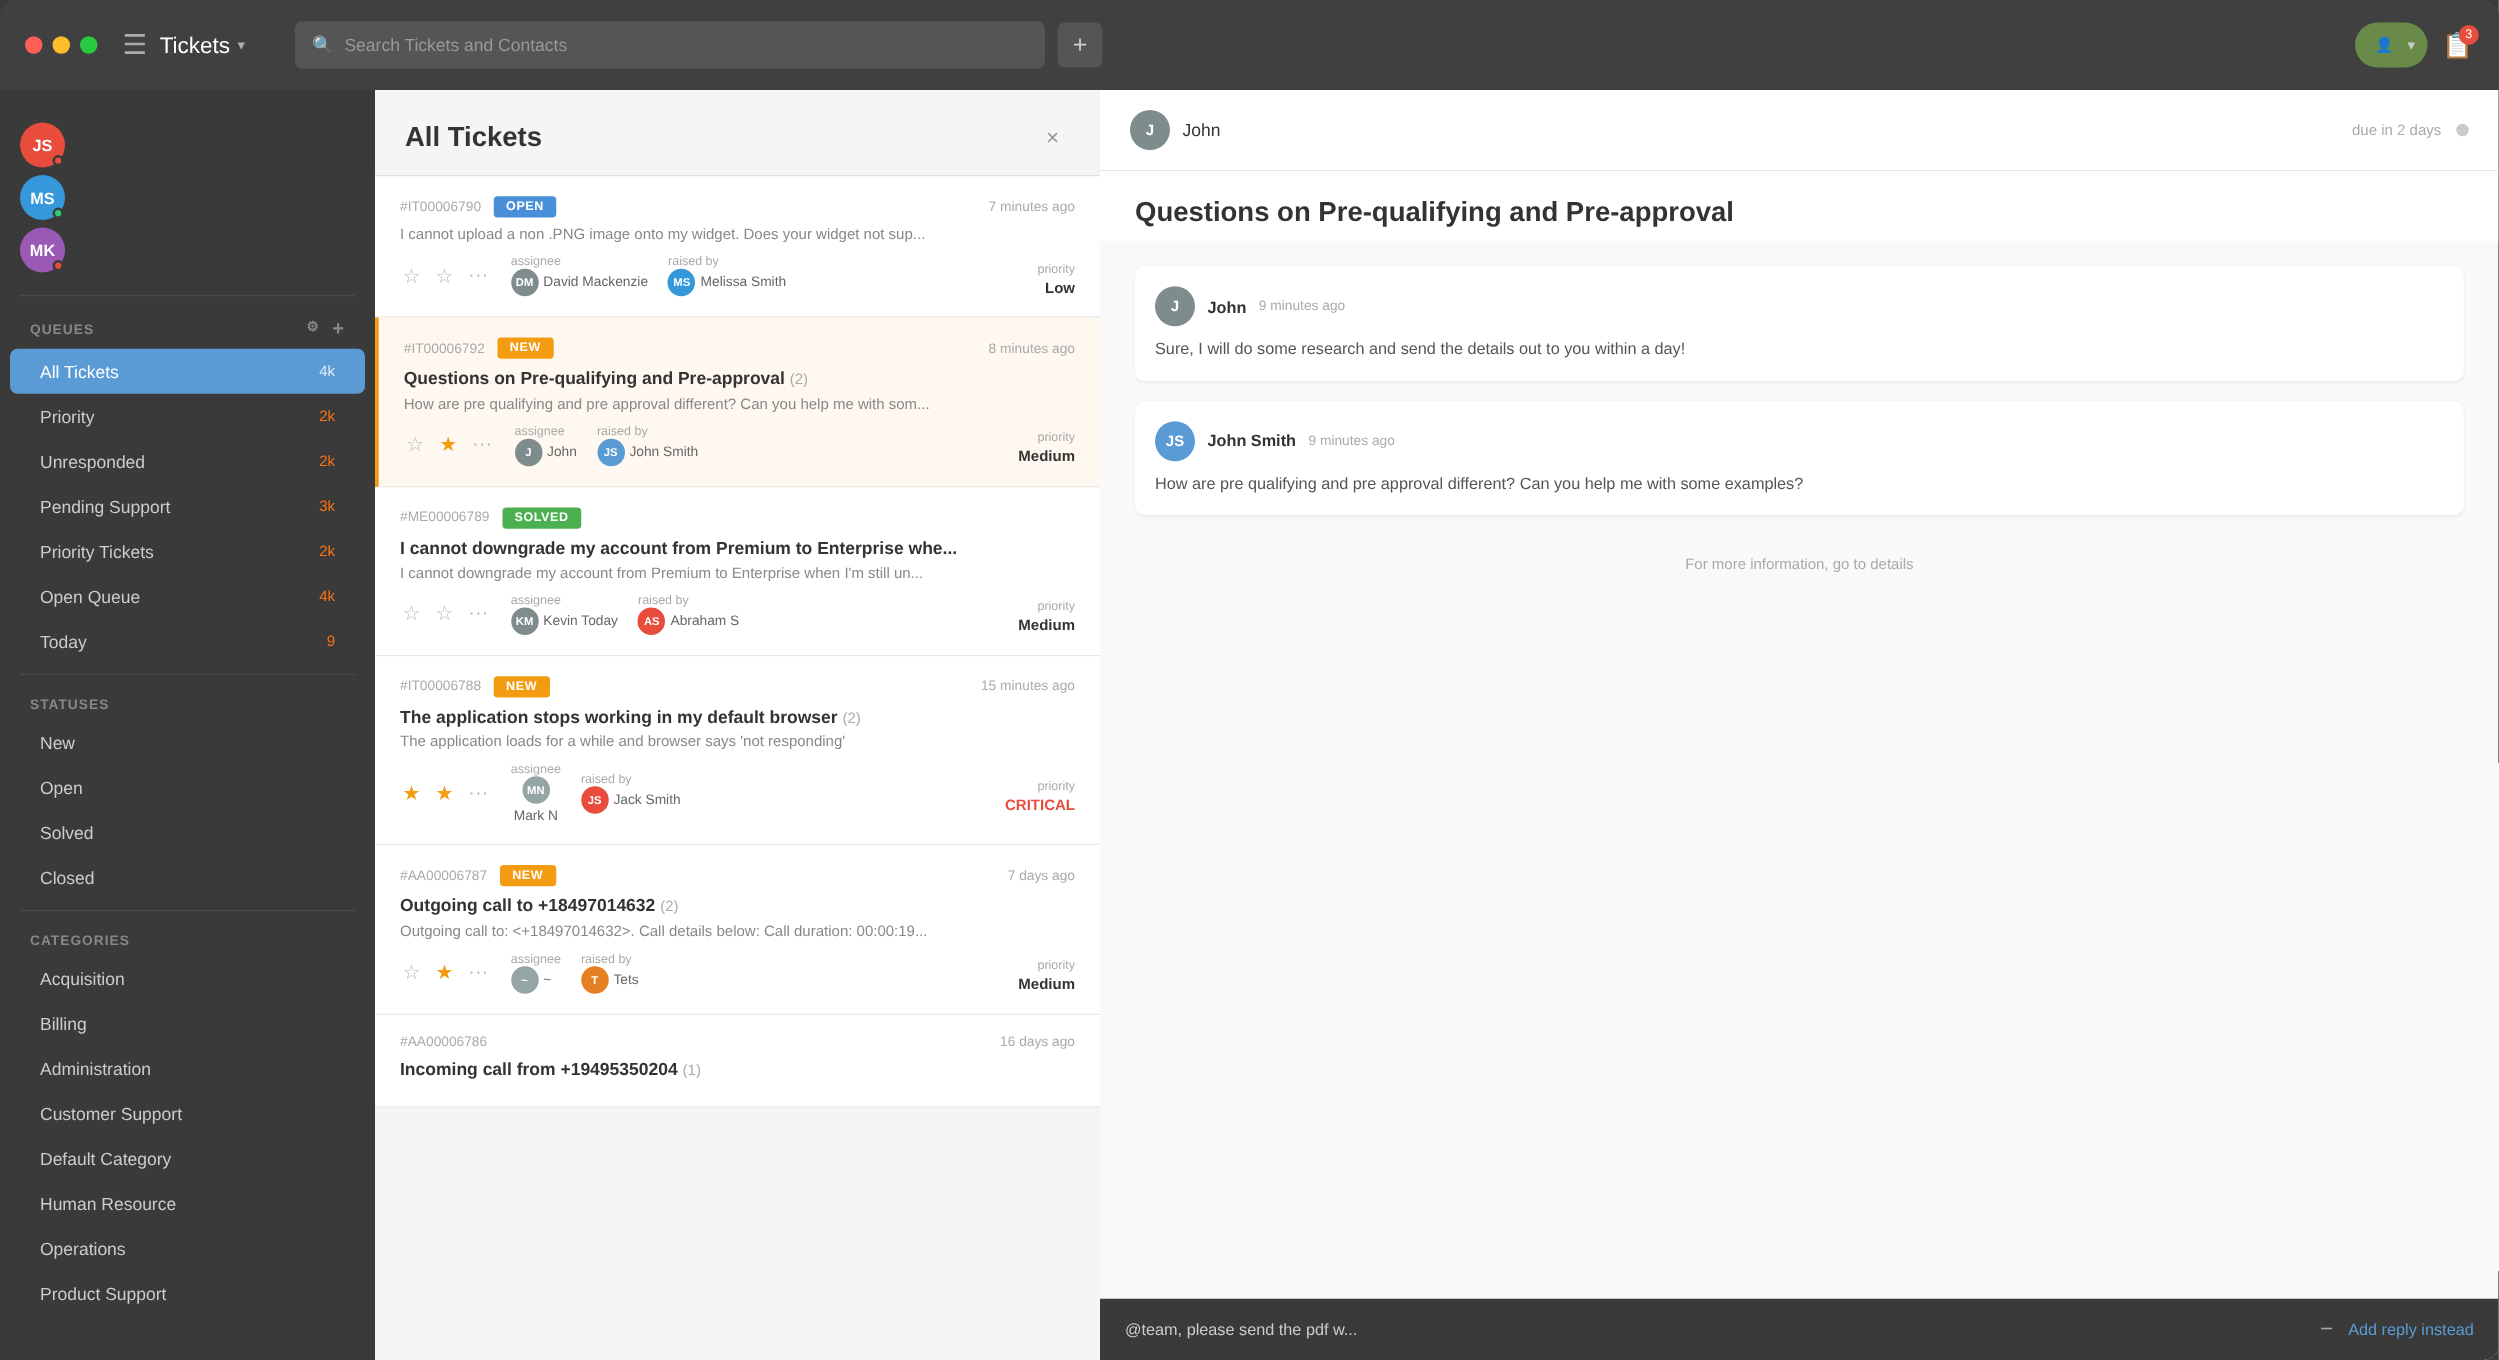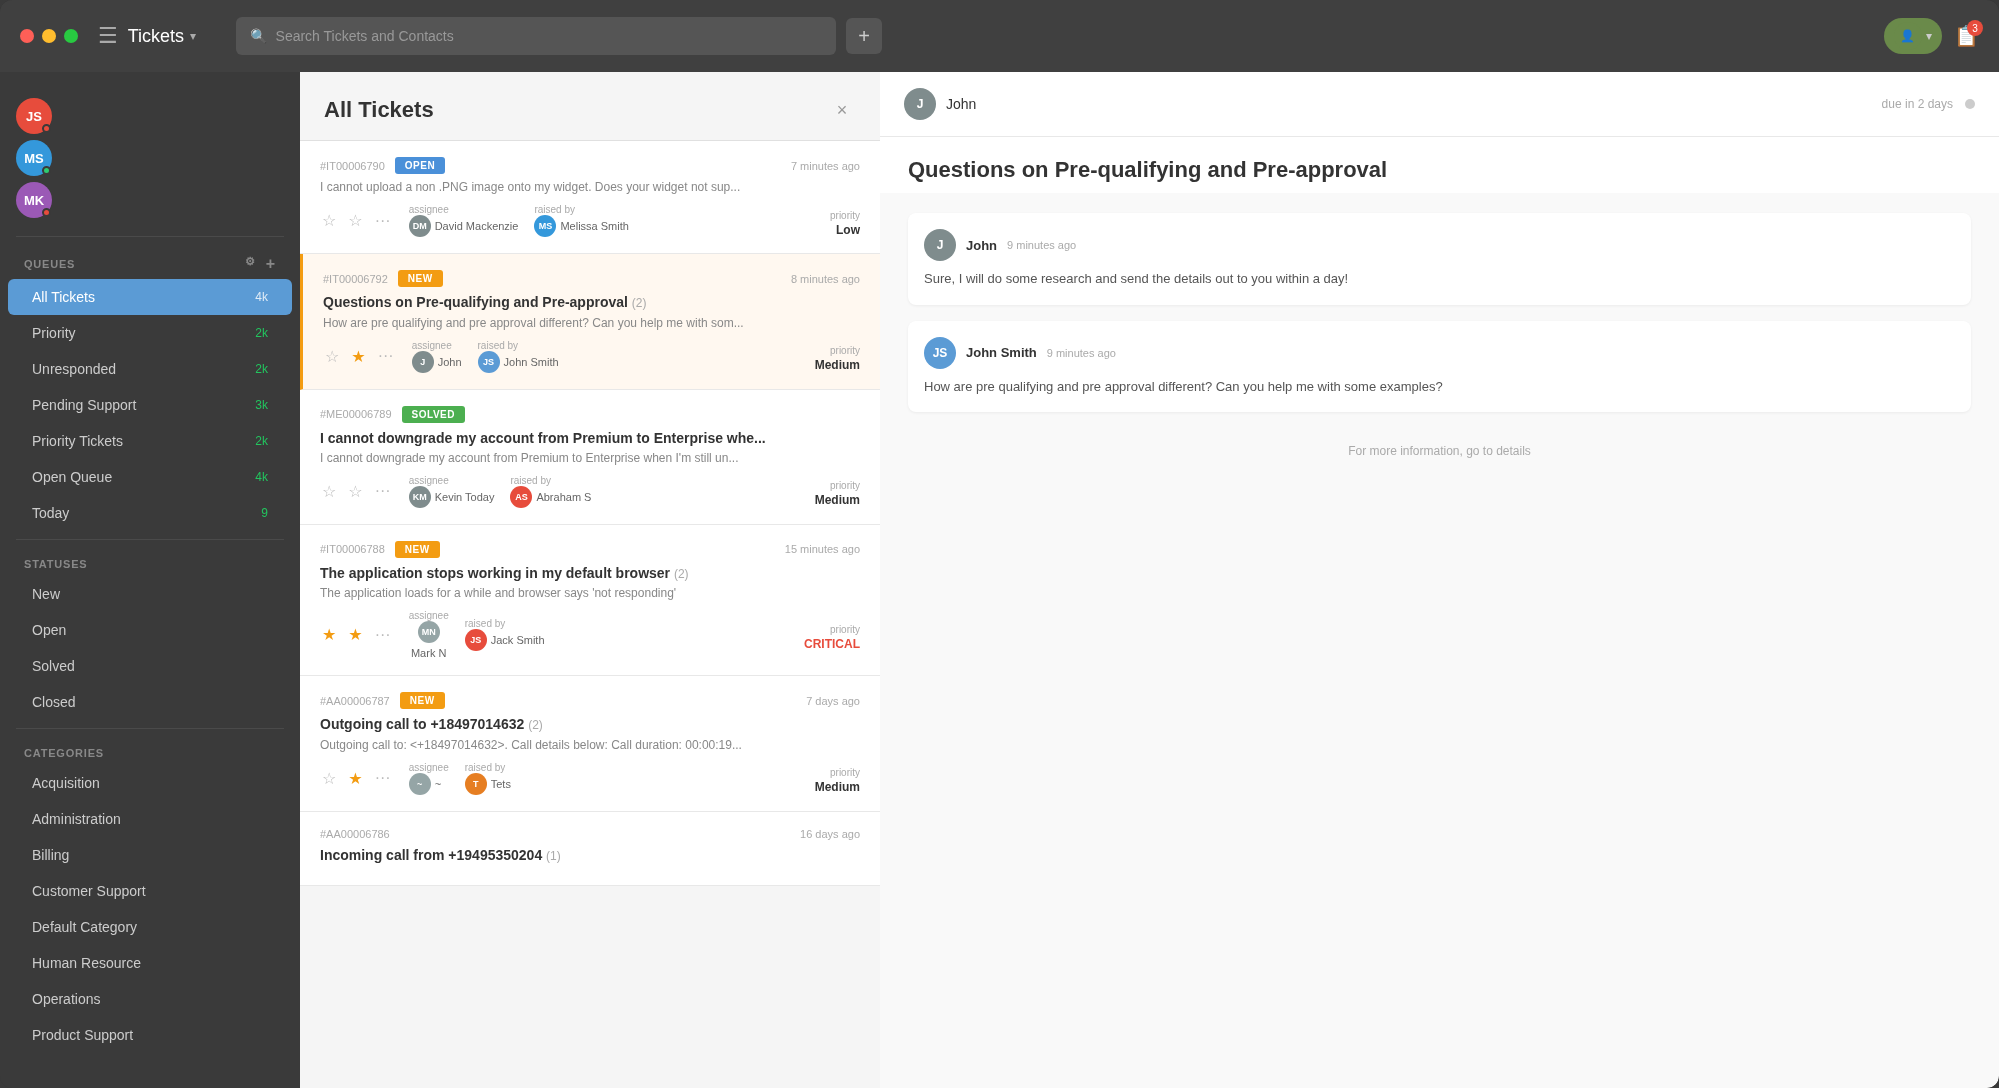--- a/index.html
+++ b/index.html
@@ -175,21 +175,21 @@
       padding: 10px 24px;
       color: #ccc;
       font-size: 14px;
       cursor: pointer;
       border-radius: 6px;
       margin: 0 8px;
     }
     .sidebar-item.active { background: #5b9bd5; color: white; border-radius: 6px; }
     .sidebar-item .badge {
       font-size: 12px;
-      color: #22c55e;
+      color: #f97316;
       font-weight: 500;
     }
     .sidebar-item.active .badge { color: rgba(255,255,255,0.8); }
     
     .sidebar-avatars {
       display: flex;
       flex-direction: column;
       gap: 6px;
       padding: 10px 16px;
     }
@@ -584,24 +584,24 @@
 
       <div class="sidebar-divider"></div>
 
       <div class="sidebar-section-header">
         <span>CATEGORIES</span>
       </div>
       <div class="sidebar-item">
         <span>Acquisition</span>
       </div>
       <div class="sidebar-item">
+        <span>Billing</span>
+      </div>
+      <div class="sidebar-item">
         <span>Administration</span>
-      </div>
-      <div class="sidebar-item">
-        <span>Billing</span>
       </div>
       <div class="sidebar-item">
         <span>Customer Support</span>
       </div>
       <div class="sidebar-item">
         <span>Default Category</span>
       </div>
       <div class="sidebar-item">
         <span>Human Resource</span>
       </div>
@@ -848,15 +848,20 @@
         <div class="message-bubble">
           <div class="message-header">
             <div class="avatar-circle" style="background:#5b9bd5;width:32px;height:32px;font-size:12px;">JS</div>
             <span class="message-name">John Smith</span>
             <span class="message-time">9 minutes ago</span>
           </div>
           <div class="message-text">How are pre qualifying and pre approval different? Can you help me with some examples?</div>
         </div>
         <div class="more-info-link">For more information, go to details</div>
       </div>
+      <div class="detail-footer">
+        <span class="reply-preview">@team, please send the pdf w...</span>
+        <button class="minimize-btn">−</button>
+        <button class="add-reply-btn">Add reply instead</button>
+      </div>
     </div>
   </div>
 </div>
 
 </body></html>

